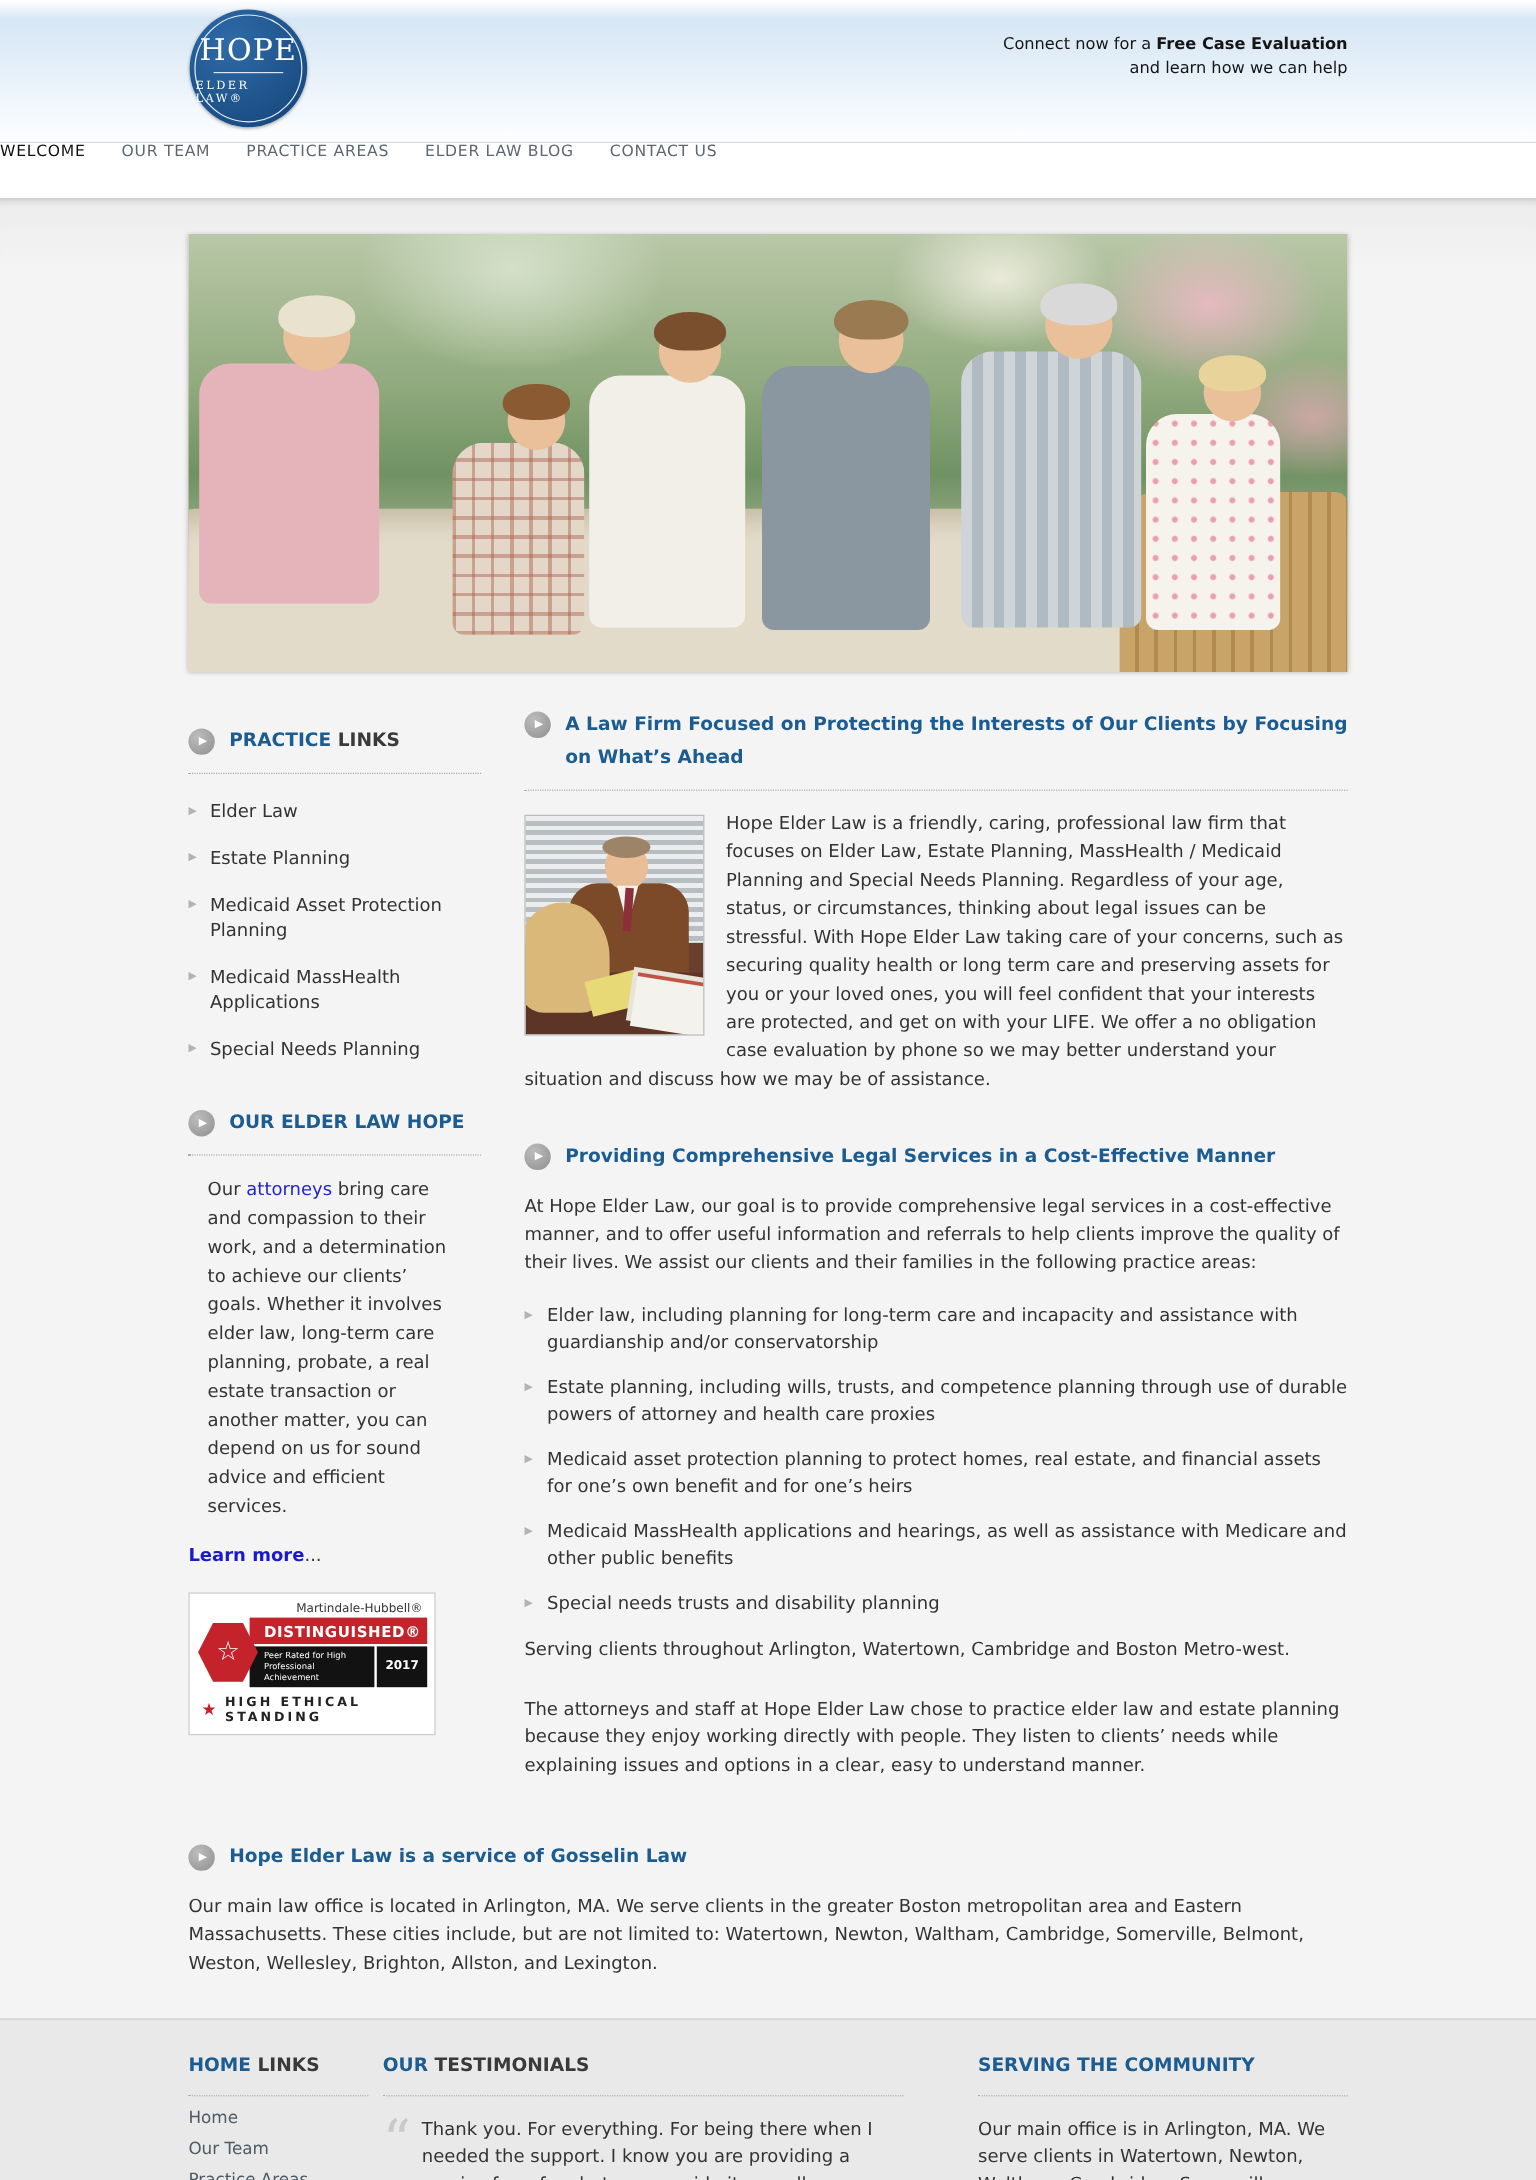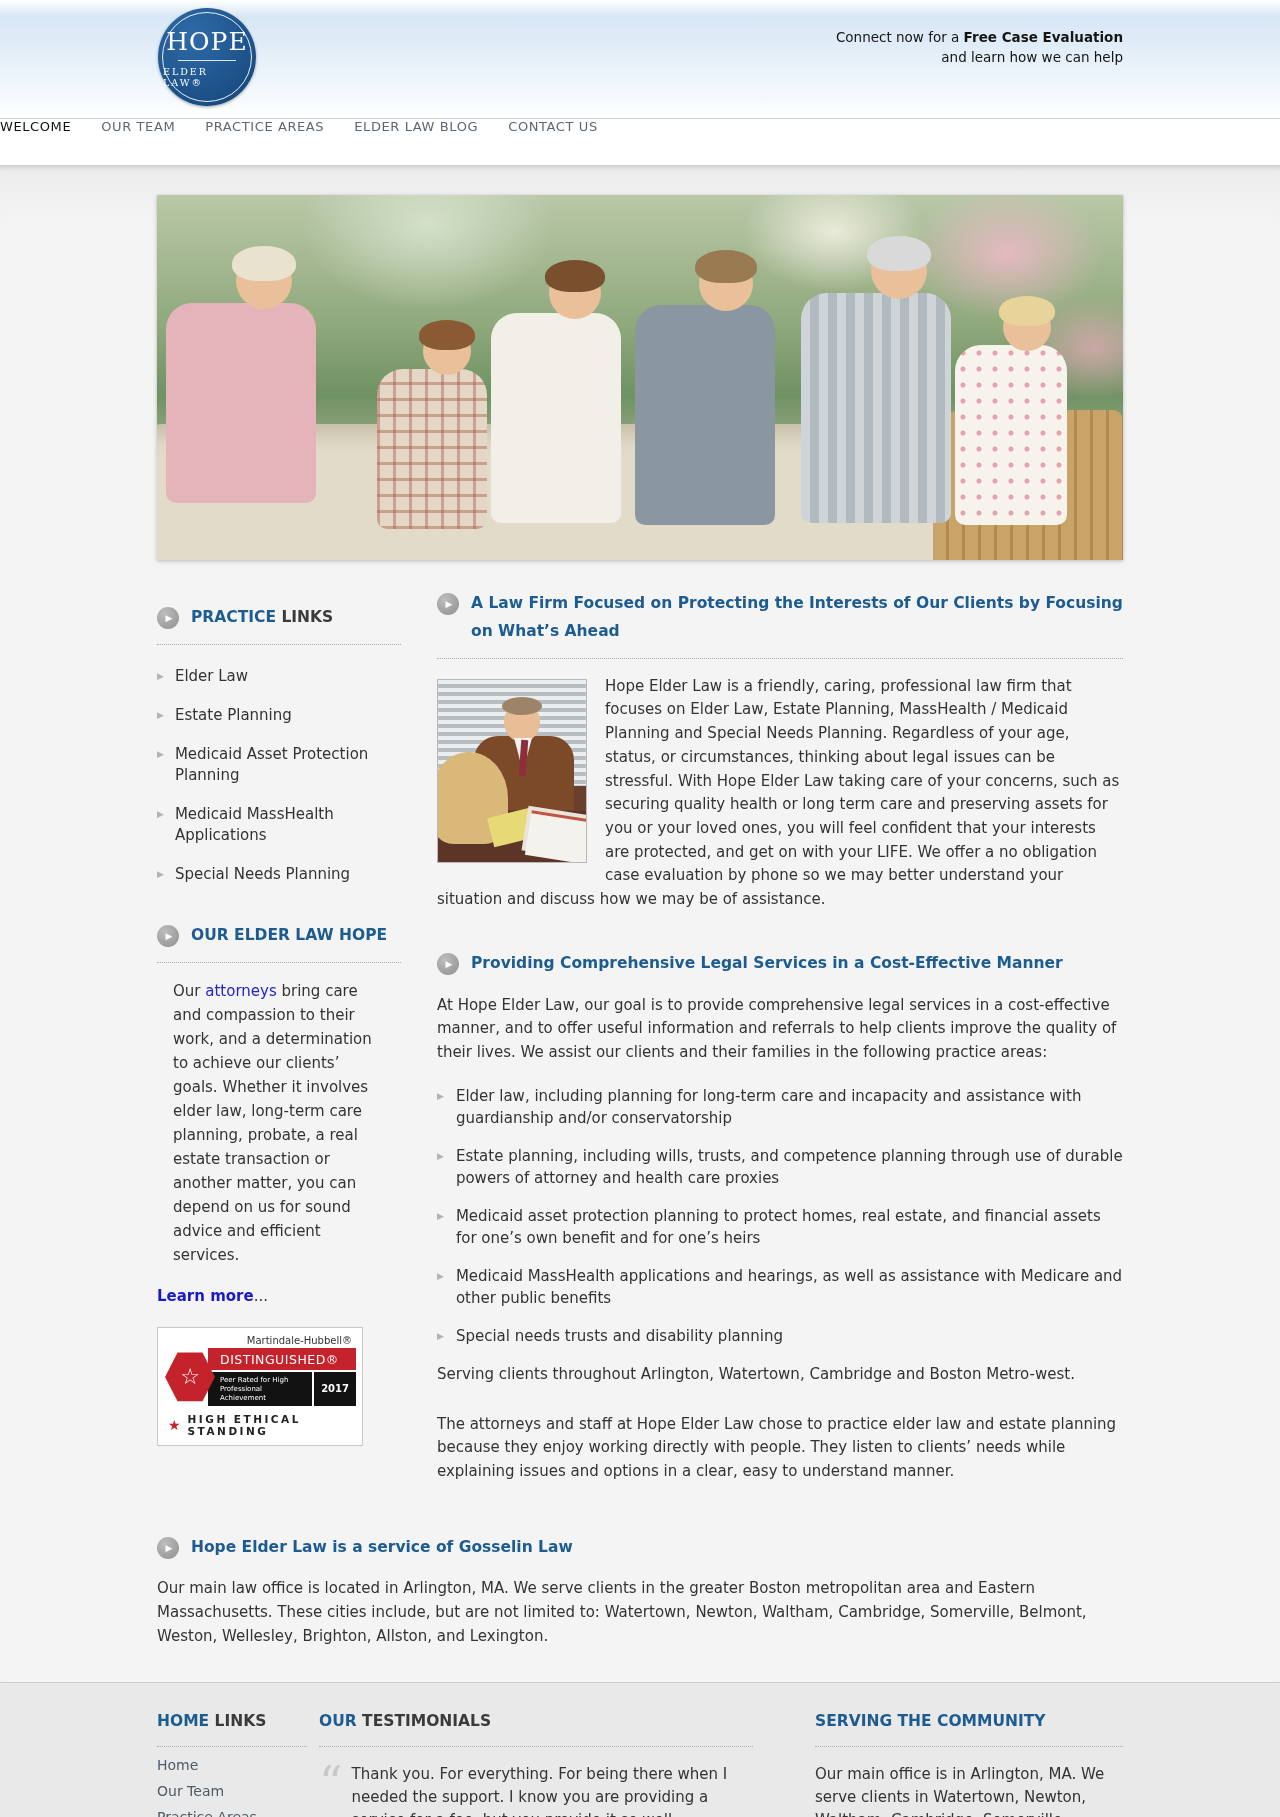--- a/index.html
+++ b/index.html
@@ -91,21 +91,21 @@
 
   
   .mh-badge{margin-top:22px;width:206px;box-sizing:border-box;background:#fff;border:1px solid #c8c8c8;
     padding:7px 6px 8px;display:block;}
   .mh-brand{font-size:10px;color:#333;text-align:right;padding-right:4px;}
   .mh-mid{display:flex;align-items:center;margin-top:2px;}
   .mh-hex{width:52px;height:52px;flex:none;background:#c5232b;z-index:2;
     clip-path:polygon(26% 3%,74% 3%,98% 50%,74% 97%,26% 97%,2% 50%);
     display:flex;align-items:center;justify-content:center;color:#fff;font-size:22px;}
   .mh-right{margin-left:-8px;flex:1;z-index:1;}
-  .mh-dist{background:#c5232b;color:#fff;font-weight:normal;font-size:12.5px;letter-spacing:.5px;padding:4px 4px 3px 12px;}
+  .mh-dist{background:#c5232b;color:#fff;font-weight:bold;font-size:12.5px;letter-spacing:.5px;padding:4px 4px 3px 12px;}
   .mh-black{display:flex;gap:2px;margin-top:2px;}
   .mh-peer{background:#121212;color:#fff;font-size:7px;line-height:1.3;padding:4px 4px 3px 12px;flex:1;}
   .mh-year{background:#121212;color:#fff;font-size:10px;font-weight:bold;display:flex;align-items:center;padding:0 7px;}
   .mh-bottom{margin-top:7px;display:flex;align-items:center;gap:7px;padding-left:4px;}
   .mh-bstar{color:#c5232b;font-size:14px;}
   .mh-btext{font-size:10.5px;font-weight:bold;letter-spacing:2.5px;color:#222;}
 
   .main p{font-size:15px;line-height:1.58;margin:16px 0;}
   .bullets{margin:20px 0 6px;}
   .bullet{display:flex;gap:12px;margin:15px 0;font-size:15px;line-height:1.5;}

